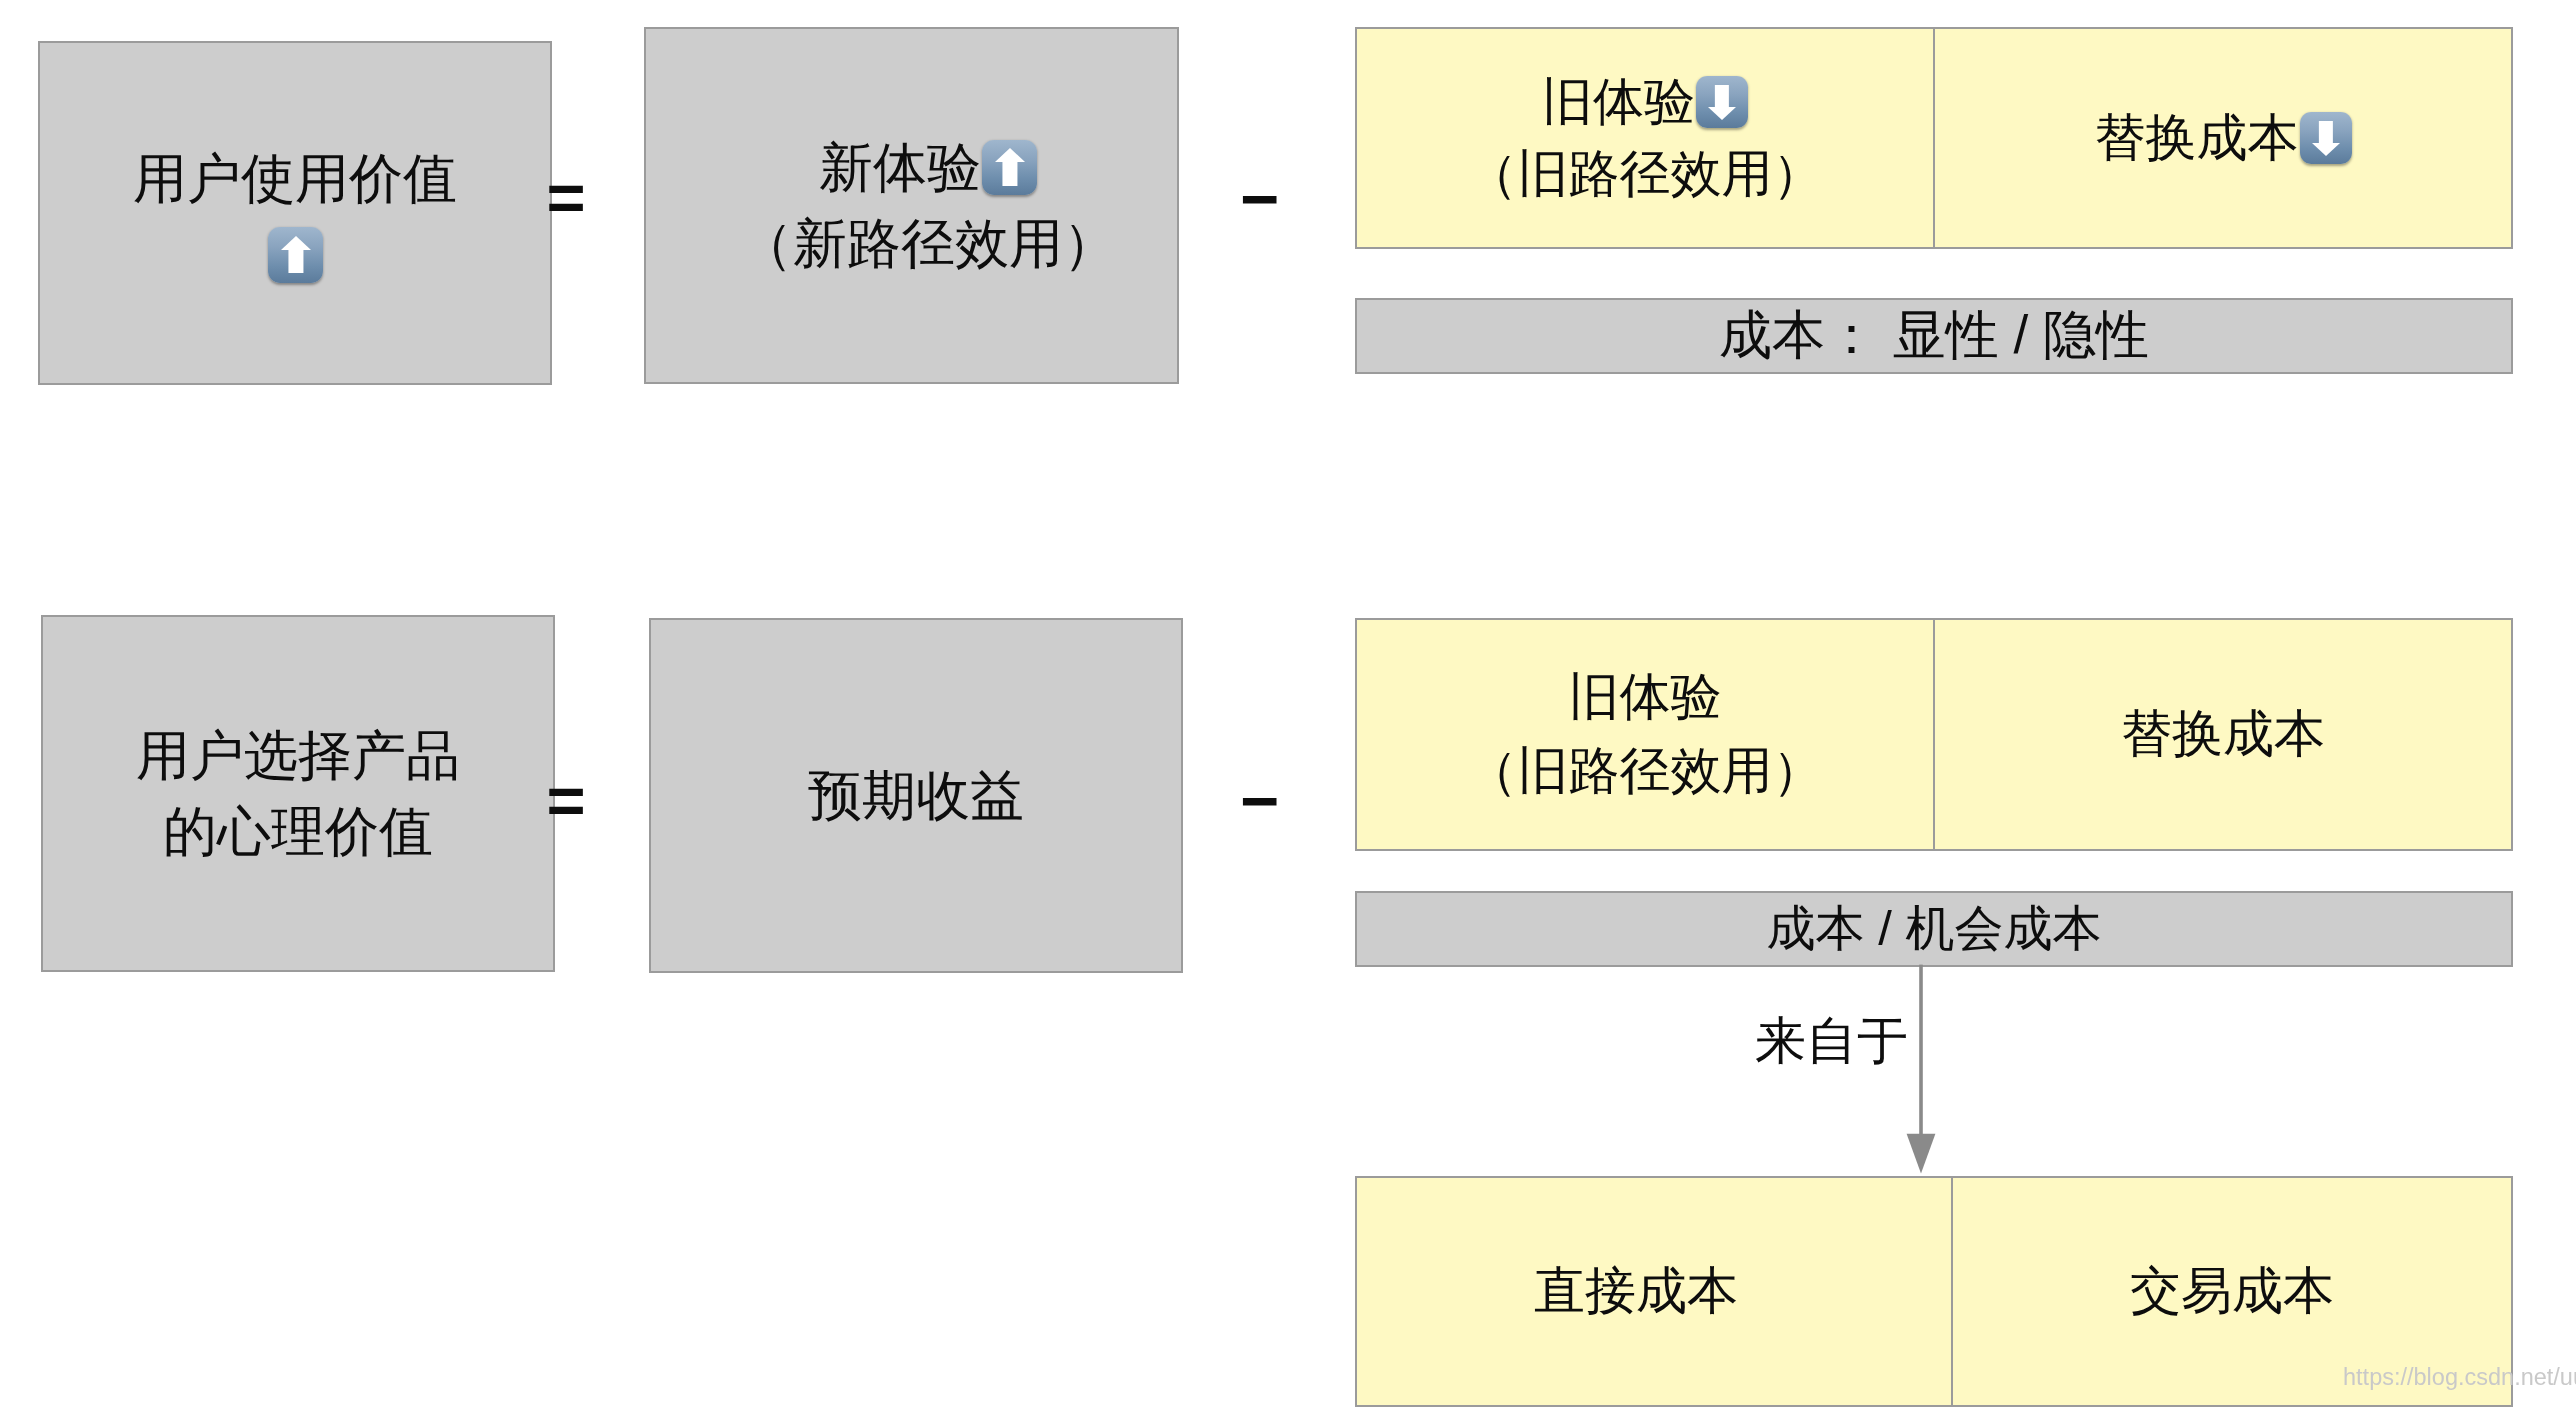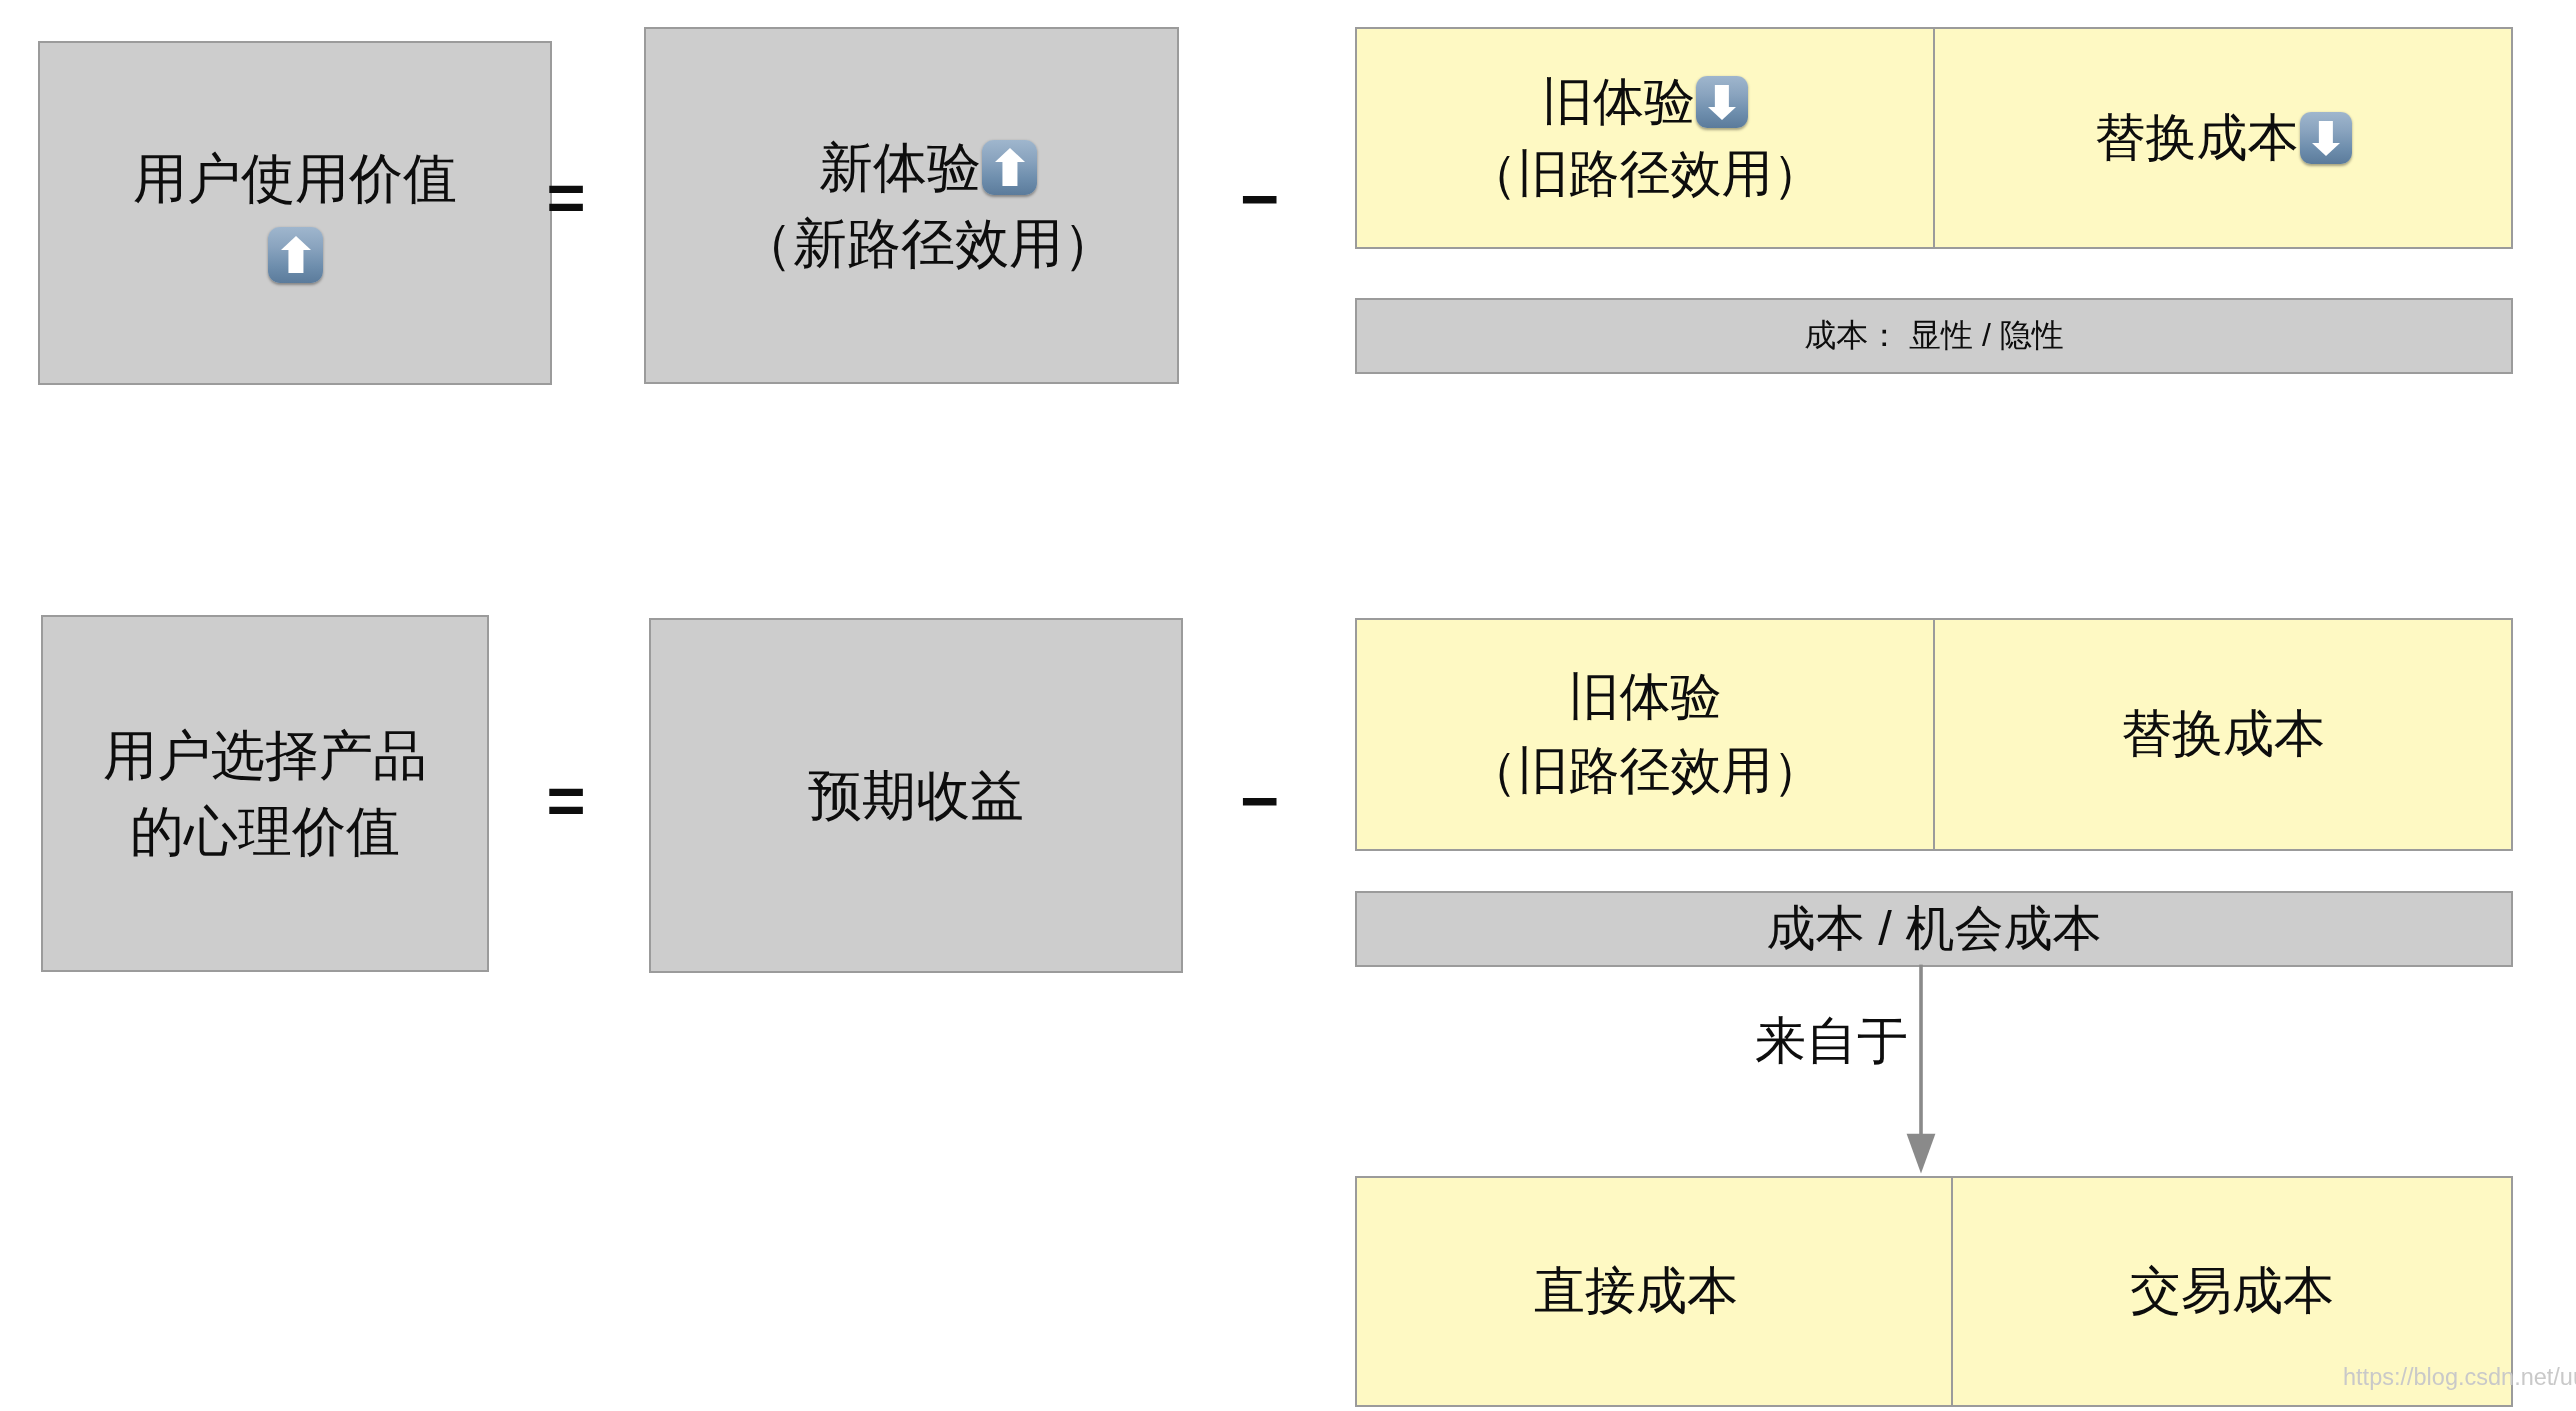--- a/index.html
+++ b/index.html
@@ -186,25 +186,25 @@
     <div class="line-wrap">
       <span>替换成本</span>
       <span class="emoji down">
         <span class="head"></span>
           <span class="shaft"></span>
       </span>
     </div>
   </div>
 </div>
 
-<div class="costbar" style="left:1355px; top:298px; width:1158px; height:76px; font-size:32px;">
+<div class="costbar" style="left:1355px; top:298px; width:1158px; height:76px; font-size:53px;">
   <span>成本： 显性 / 隐性</span>
 </div>
 
-<div class="gbox" style="left:41px; top:615px; width:448px; height:357px; font-size:54px;">
+<div class="gbox" style="left:41px; top:615px; width:514px; height:357px; font-size:54px;">
   <div class="line-wrap">
     <span>用户选择产品</span>
   </div>
   <div class="line-wrap" style="margin-top:5.4px;">
     <span>的心理价值</span>
   </div>
 </div>
 
 <div class="op" style="left:530px; top:764px; width:72px; height:72px; font-size:67px;">
   <span>=</span>

